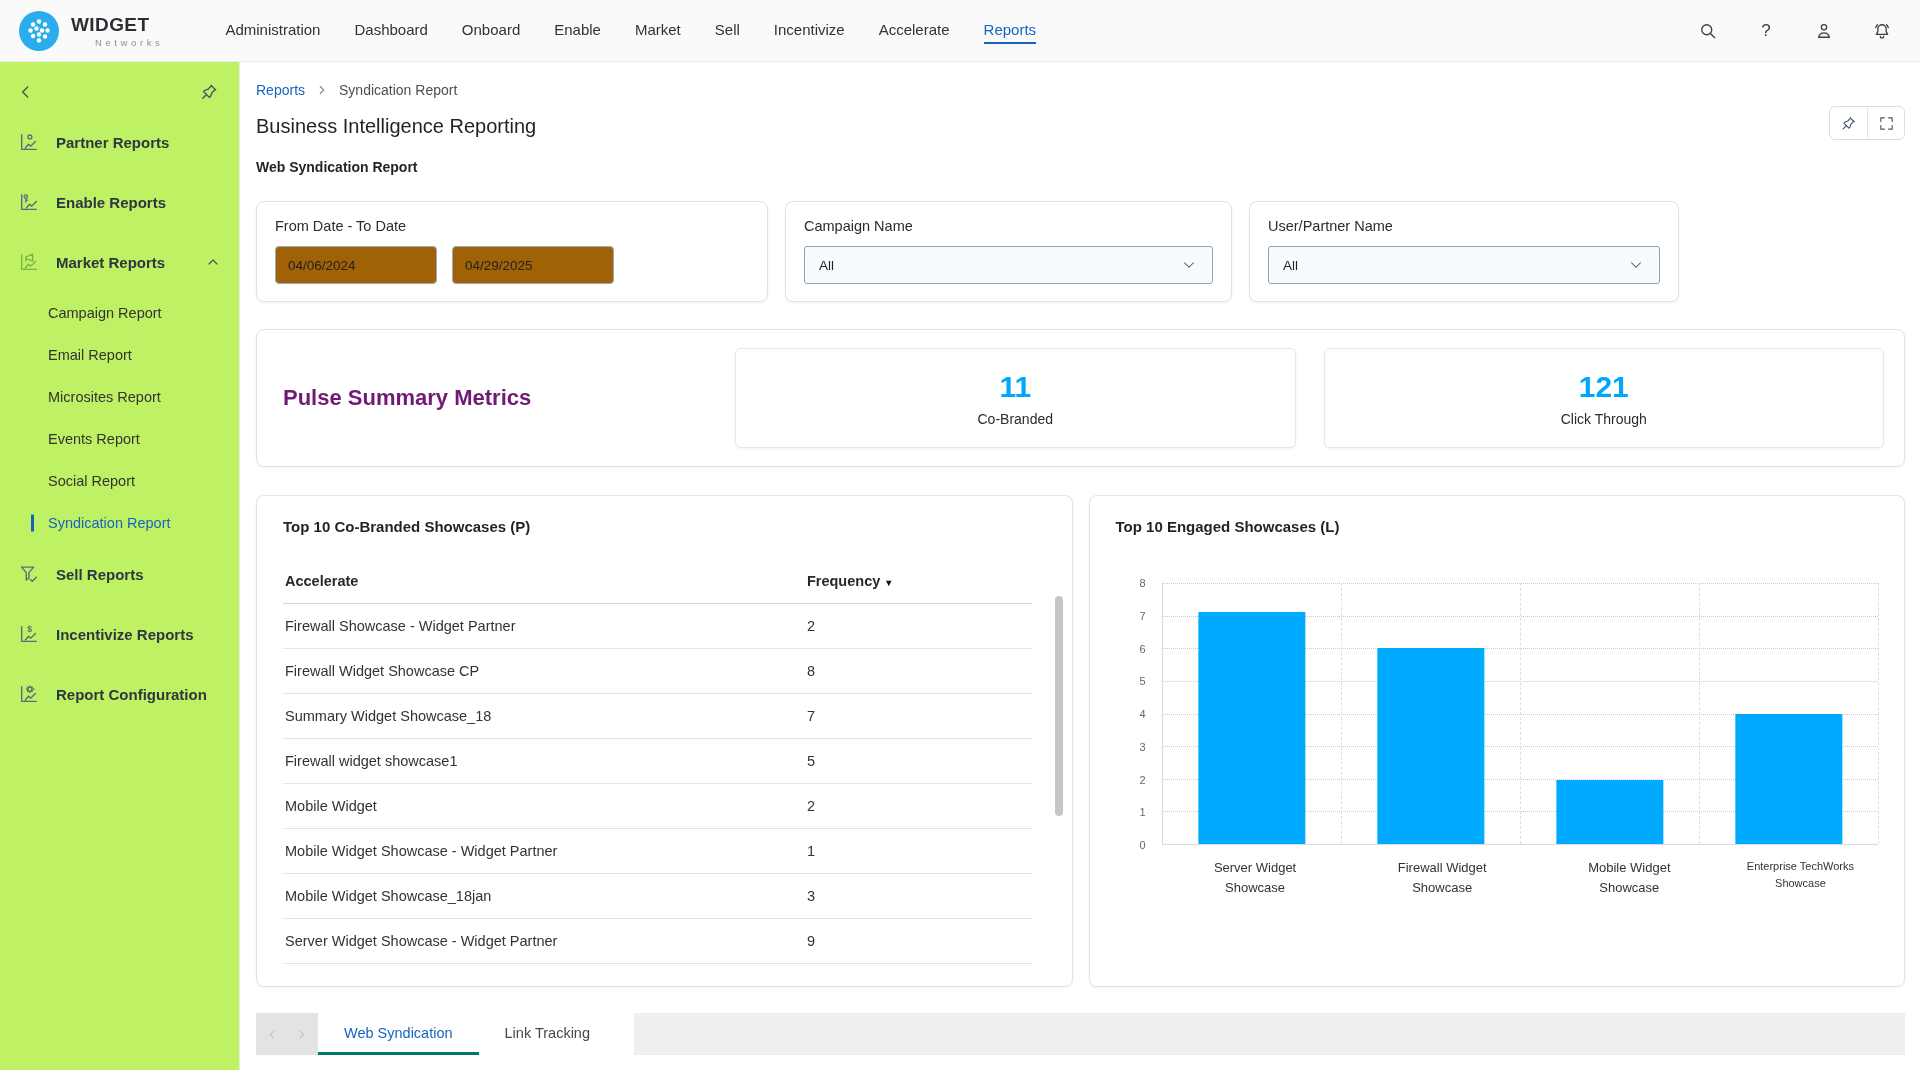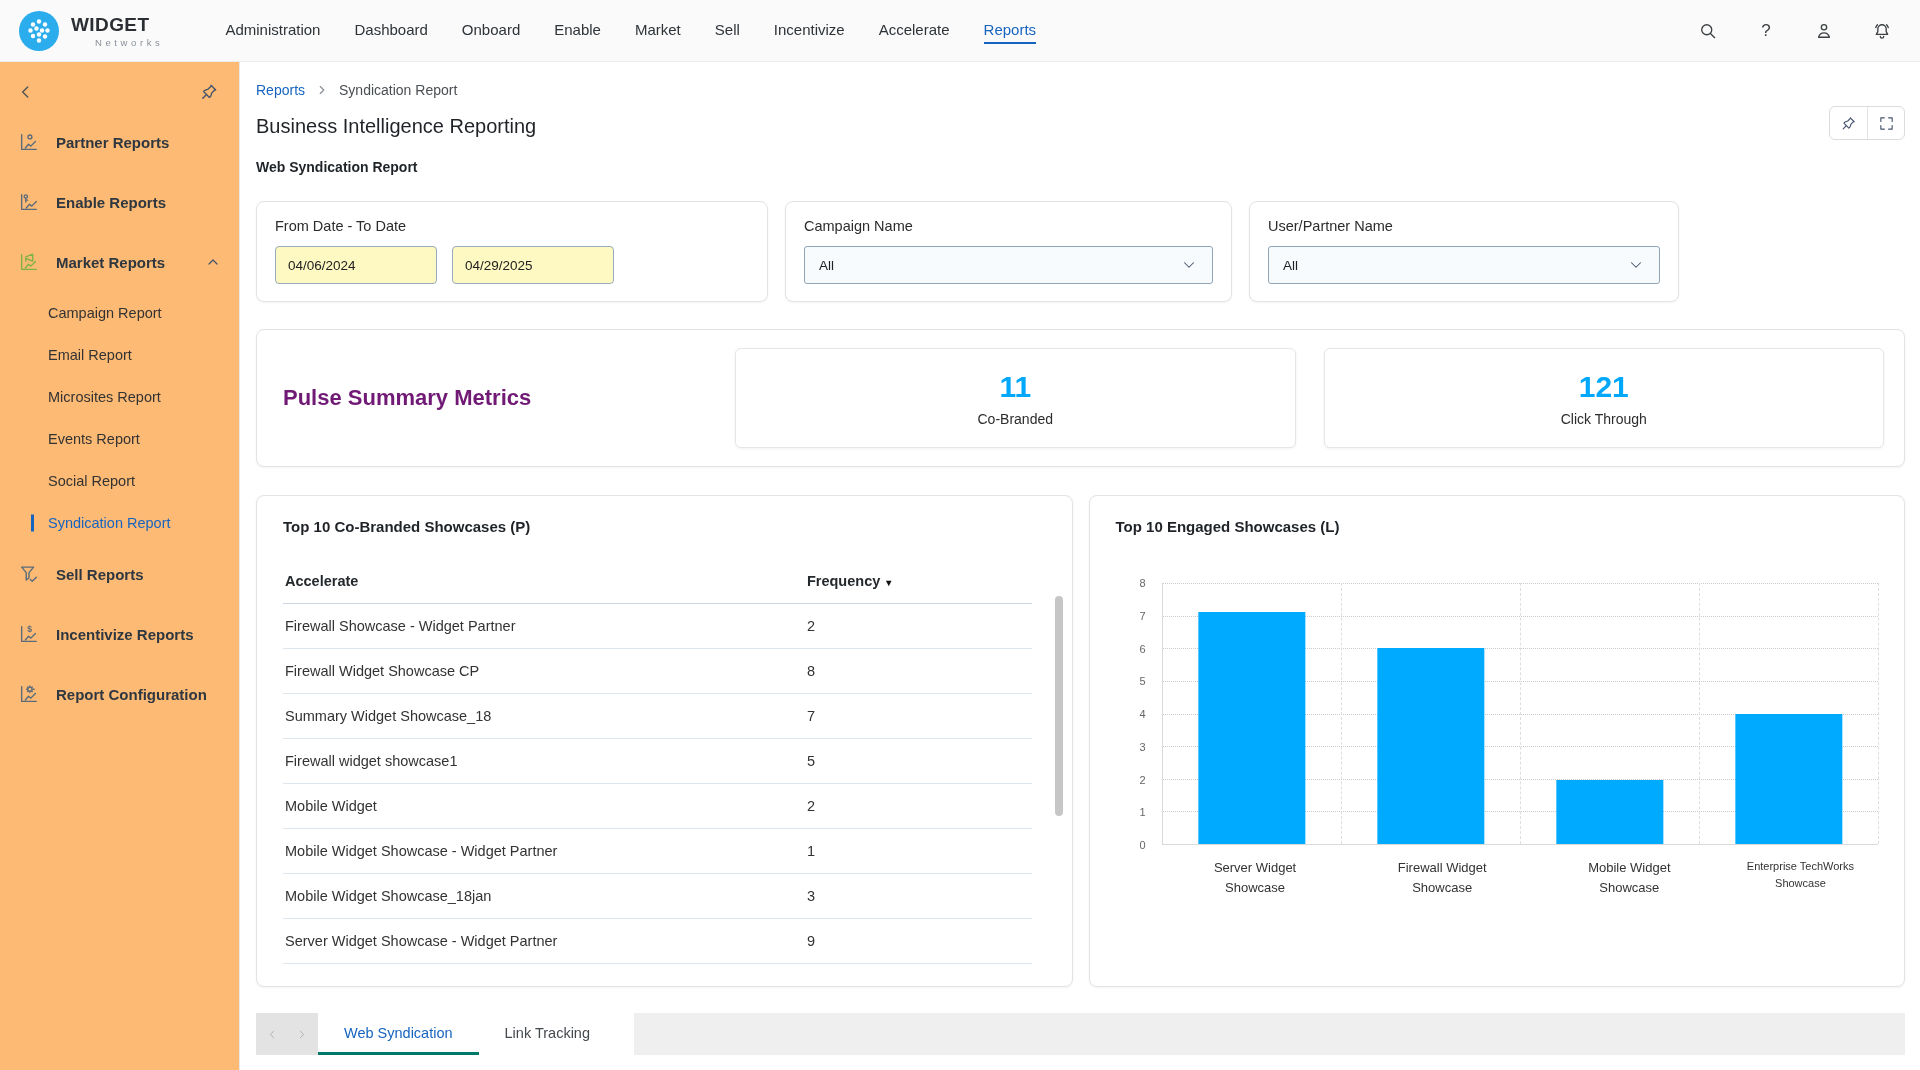--- a/index.html
+++ b/index.html
@@ -17,21 +17,21 @@
   .nav-item { font-size:15px; color:#2e3338; cursor:pointer; }
   .nav-item span { display:inline-block; padding:4px 0; border-bottom:2px solid transparent; }
   .nav-item.active { color:#1664c0; }
   .nav-item.active span { border-bottom-color:#1664c0; font-weight:500; }
   .top-icons { margin-left:auto; display:flex; align-items:center; gap:38px; color:#3c4043; }
   .top-icons .tico { width:20px; height:20px; display:flex; align-items:center; justify-content:center; cursor:pointer; }
   .help-glyph { font-size:17px; color:#3c4043; }
 
   
   .app { display:flex; height:1008px; }
-  .sidebar { width:240px; background:#fdba74; border-right:1px solid #e8e8e8; padding-top:14px; }
+  .sidebar { width:240px; background:#bef264; border-right:1px solid #e8e8e8; padding-top:14px; }
   .side-head { display:flex; justify-content:space-between; align-items:center; padding:6px 20px 10px 16px; color:#44546a; }
   .side-head .hico { width:20px; height:20px; cursor:pointer; }
   .side-item { display:flex; align-items:center; gap:16px; padding:19px 18px; font-size:15px;
     font-weight:600; color:#2e3740; cursor:pointer; }
   .sicon { width:22px; height:22px; stroke:#5a6b7b; fill:none; stroke-width:1.5;
     stroke-linecap:round; stroke-linejoin:round; flex:0 0 auto; }
   .side-item.market .sicon { stroke:#7cb342; }
   .side-item .chev { margin-left:auto; width:16px; height:16px; stroke:#44546a; fill:none; stroke-width:1.8; }
   .sub-item { padding:13px 18px 13px 48px; font-size:14.5px; color:#333; cursor:pointer; position:relative; }
   .sub-item.active { color:#1664c0; font-weight:500; }
@@ -55,21 +55,21 @@
     stroke-linecap:round; stroke-linejoin:round; }
 
   
   .filters { display:flex; gap:17px; margin-top:26px; }
   .filter-card { border:1px solid #e3e3e3; border-radius:8px; background:#fff;
     box-shadow:0 1px 3px rgba(0,0,0,.05); padding:16px 18px; height:101px; }
   .filter-card.w1 { width:512px; } .filter-card.w2 { width:447px; } .filter-card.w3 { width:430px; }
   .filter-label { font-size:14.5px; color:#2c2c2c; }
   .date-inputs { display:flex; gap:15px; margin-top:12px; }
   .date-input { width:162px; height:38px; border:1px solid #98abbc; border-radius:4px;
-    font-size:13.5px; color:#222; padding:0 12px; font-family:inherit; background:#fef9c3; outline:none; }
+    font-size:13.5px; color:#222; padding:0 12px; font-family:inherit; background:#a16207; outline:none; }
   .select { margin-top:12px; height:38px; border:1px solid #8fa5b8; border-radius:3px; background:#f8fbfd;
     display:flex; align-items:center; justify-content:space-between; padding:0 14px; font-size:13.5px;
     color:#222; cursor:pointer; }
   .select svg { width:18px; height:18px; stroke:#44546a; fill:none; stroke-width:1.4; }
 
   
   .pulse-card { margin-top:27px; border:1px solid #e3e3e3; border-radius:8px; background:#fff;
     box-shadow:0 1px 3px rgba(0,0,0,.05); height:138px; display:flex; align-items:center;
     padding:0 20px 0 26px; }
   .pulse-title { font-size:22px; font-weight:600; color:#701a75; width:452px; flex:0 0 auto; }

